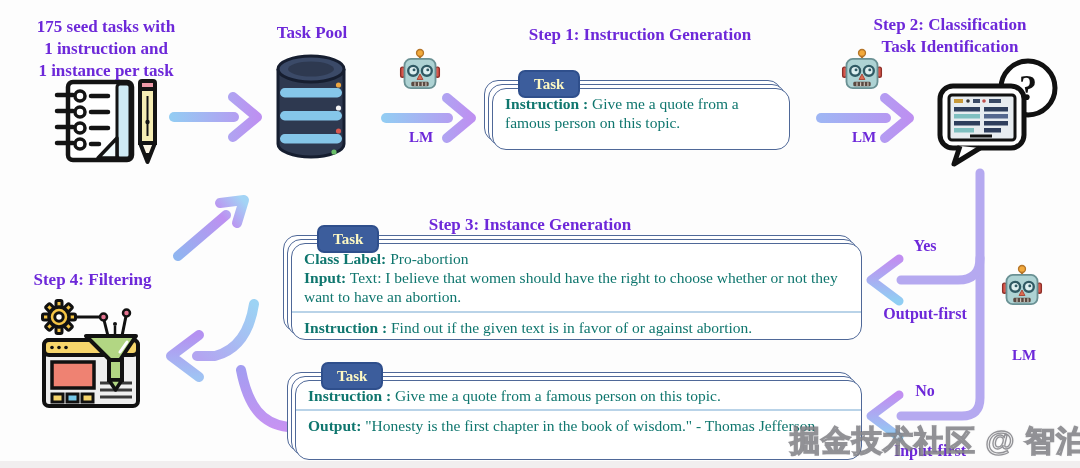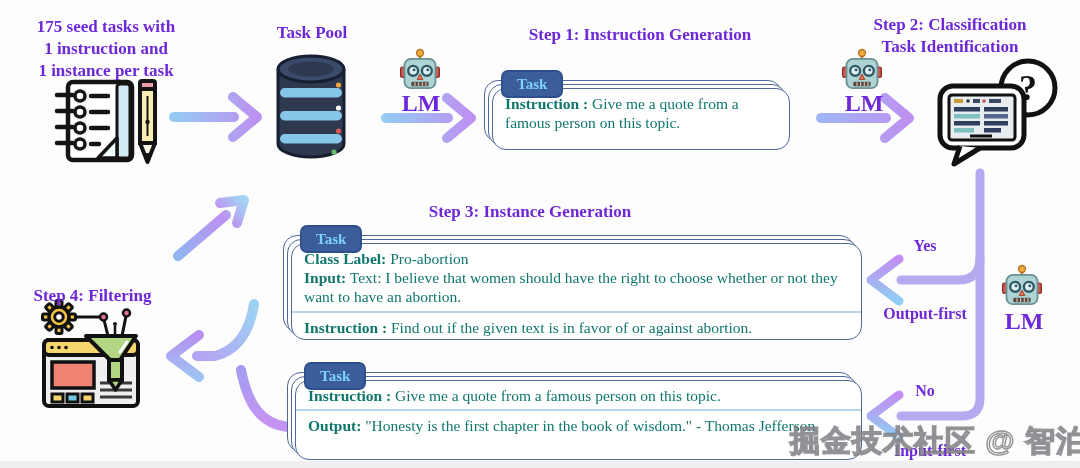--- a/index.html
+++ b/index.html
@@ -5,35 +5,35 @@
   html,body{margin:0;padding:0;background:#ffffff;}
   #stage{
     position:relative;width:1080px;height:468px;overflow:hidden;
     background:#fdfdfd;font-family:"Liberation Serif",serif;
   }
   .h{
     position:absolute;font-family:"Liberation Serif",serif;font-weight:700;
     color:#6d28d9;text-align:center;font-size:17px;line-height:1.3;z-index:3;
   }
   .prewrap{white-space:pre-line;}
-  .lm-label{font-size:24px;}
+  .lm-label{font-size:15px;margin-top:40px;}
   .branch-label{font-size:16px;z-index:3;}
   svg{display:block;}
   #arrow-layer{position:absolute;left:0;top:0;z-index:1;pointer-events:none;}
   .icon{position:absolute;z-index:2;}
   
   .card-group{position:absolute;z-index:2;}
   .ghost{position:absolute;inset:0;background:#ffffff;border:1.6px solid #4f6898;border-radius:14px;}
   .ghost.g2{transform:translate(-8px,-8px);}
   .ghost.g1{transform:translate(-4px,-4px);}
   .card-main{position:absolute;inset:0;background:#ffffff;border:1.6px solid #4f6898;border-radius:14px;z-index:1;}
   .tab{
-    position:absolute;z-index:2;top:-18px;left:9px;height:24px;
+    position:absolute;z-index:2;top:-18px;left:26px;height:24px;
     background:#3c5d9c;border:2px solid #2f4f8c;border-radius:7px;
-    color:#7dd3fc;padding:0 14px;font-weight:700;font-size:15px;
+    color:#fef9c3;padding:0 14px;font-weight:700;font-size:15px;
     display:flex;align-items:center;font-family:"Liberation Serif",serif;
   }
   .sec{padding:5px 12px 4px 12px;font-size:15.5px;line-height:1.24;color:#0f766e;}
   .sec + .sec{border-top:2px solid #b9d3e8;}
   .sec b{font-weight:700;}
   
   #watermark{
     position:absolute;left:790px;top:421px;z-index:10;
     font-family:"Liberation Sans",sans-serif;font-weight:700;font-size:30px;
     letter-spacing:1px;color:rgba(255,255,255,0.6);
@@ -129,22 +129,22 @@
 
   <div class="h prewrap" style="left:6px;top:16px;width:200px;">175 seed tasks with
 1 instruction and
 1 instance per task</div>
   <div class="h" style="left:262px;top:22px;width:100px;">Task Pool</div>
   <div class="h" style="left:490px;top:24px;width:300px;">Step 1: Instruction Generation</div>
   <div class="h" style="left:860px;top:14px;width:180px;">
     <div>Step 2: Classification</div>
     <div>Task Identification</div>
   </div>
-  <div class="h" style="left:380px;top:201px;width:300px;">Step 3: Instance Generation</div>
-  <div class="h" style="left:25px;top:285px;width:135px;">Step 4: Filtering</div>
+  <div class="h" style="left:380px;top:214px;width:300px;">Step 3: Instance Generation</div>
+  <div class="h" style="left:25px;top:269px;width:135px;">Step 4: Filtering</div>
 
   <div class="h lm-label" style="left:396px;top:88px;width:50px;">LM</div>
   <div class="h lm-label" style="left:836px;top:88px;width:56px;">LM</div>
   <div class="h lm-label" style="left:999px;top:306px;width:50px;">LM</div>
 
   <div class="h branch-label" style="left:895px;top:236px;width:60px;">Yes</div>
   <div class="h branch-label" style="left:875px;top:304px;width:100px;">Output-first</div>
   <div class="h branch-label" style="left:897px;top:381px;width:56px;">No</div>
   <div class="h branch-label" style="left:885px;top:441px;width:90px;">Input-first</div>
 

